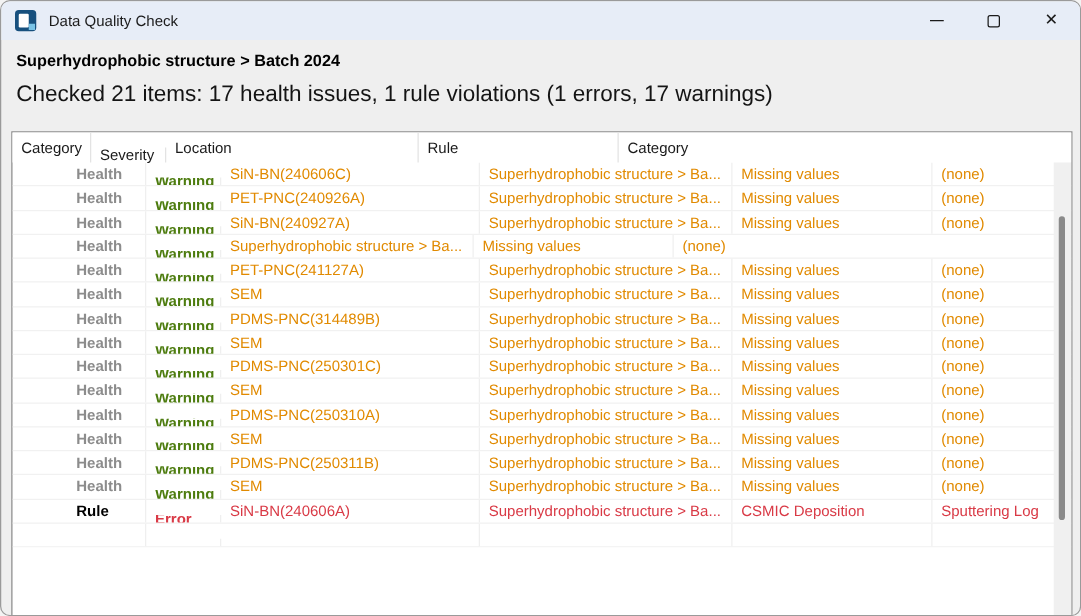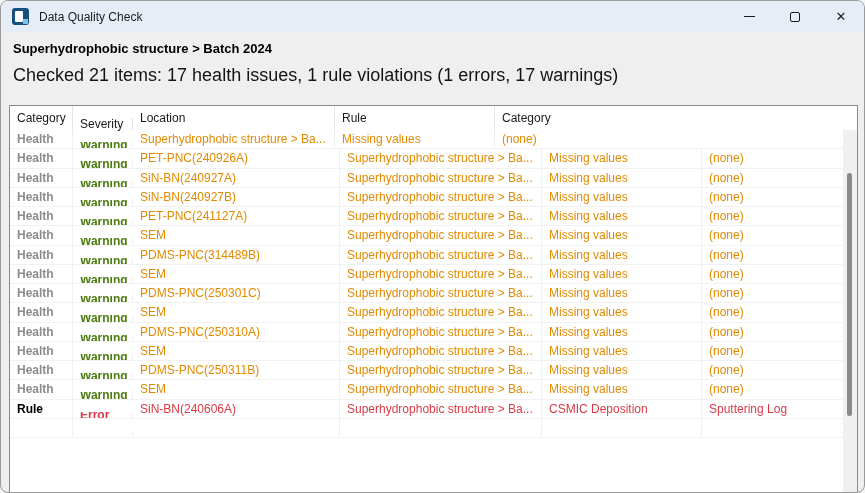--- a/index.html
+++ b/index.html
@@ -107,20 +107,21 @@
     padding-left: 7px;
     display: flex;
     align-items: center;
     border-right: 1px solid #e3e3e3;
   }
   .tbody { height: 308px; overflow: hidden; }
   .trow {
     display: flex;
     height: 19.25px;
     border-bottom: 1px solid #f1f1f1;
+    padding-left: 44px;
   }
   .trow .cell {
     font-size: 12px;
     padding-left: 7px;
     display: flex;
     align-items: center;
     border-right: 1px solid #efefef;
     white-space: nowrap;
     overflow: hidden;
   }
@@ -212,20 +213,21 @@
         <div class="cell c-category">Category</div>
         <div class="cell c-severity">Severity</div>
         <div class="cell c-location">Location</div>
         <div class="cell c-rule">Rule</div>
         <div class="cell c-missing">Category</div>
       </div>
       <div class="tbody">
           <div class="trow warning">
     <div class="cell c-category">Health</div>
     <div class="cell c-severity">Warning</div>
+    <div class="cell c-item">SiN-BN(240606C)</div>
     <div class="cell c-location">Superhydrophobic structure &gt; Ba...</div>
     <div class="cell c-rule">Missing values</div>
     <div class="cell c-missing">(none)</div>
   </div>
           <div class="trow warning">
     <div class="cell c-category">Health</div>
     <div class="cell c-severity">Warning</div>
     <div class="cell c-item">PET-PNC(240926A)</div>
     <div class="cell c-location">Superhydrophobic structure &gt; Ba...</div>
     <div class="cell c-rule">Missing values</div>
@@ -235,21 +237,20 @@
     <div class="cell c-category">Health</div>
     <div class="cell c-severity">Warning</div>
     <div class="cell c-item">SiN-BN(240927A)</div>
     <div class="cell c-location">Superhydrophobic structure &gt; Ba...</div>
     <div class="cell c-rule">Missing values</div>
     <div class="cell c-missing">(none)</div>
   </div>
           <div class="trow warning">
     <div class="cell c-category">Health</div>
     <div class="cell c-severity">Warning</div>
-    <div class="cell c-item">SiN-BN(240927B)</div>
     <div class="cell c-location">Superhydrophobic structure &gt; Ba...</div>
     <div class="cell c-rule">Missing values</div>
     <div class="cell c-missing">(none)</div>
   </div>
           <div class="trow warning">
     <div class="cell c-category">Health</div>
     <div class="cell c-severity">Warning</div>
     <div class="cell c-item">PET-PNC(241127A)</div>
     <div class="cell c-location">Superhydrophobic structure &gt; Ba...</div>
     <div class="cell c-rule">Missing values</div>

